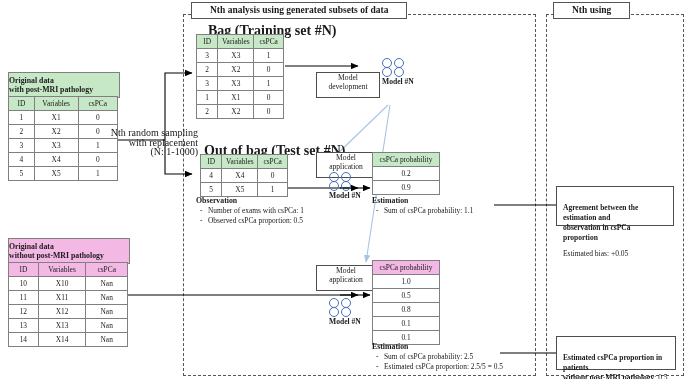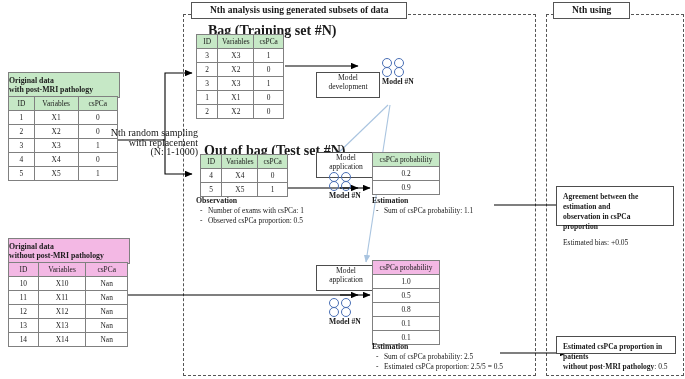--- a/index.html
+++ b/index.html
@@ -45,21 +45,21 @@
   svg.ov{position:absolute;left:0;top:0;width:685px;height:379px;pointer-events:none;}
 
   
   .note{position:absolute;font-size:7.4px;line-height:10px;}
   .note .hd{font-weight:bold;font-size:7.8px;}
   .note ul{margin:0;padding:0;list-style:none;}
   .note li{position:relative;padding-left:12px;white-space:nowrap;}
   .note li:before{content:"-";position:absolute;left:4px;top:0;}
 
   .result{position:absolute;border:1px solid #4d4d4d;background:#fff;
-      font-size:7.5px;line-height:10px;padding:5px 6px;box-sizing:border-box;}
+      font-size:7.5px;line-height:10px;padding:16px 6px;box-sizing:border-box;}
   .result b{font-weight:bold;}
   .result .sub{margin-top:6px;}
 </style>
 </head>
 <body>
 
 <div class="panel" style="left:183px;top:14px;width:351px;height:360px;"></div>
 <div class="panel-title" style="left:191px;top:2px;">Nth analysis using generated subsets of data</div>
 
 <div class="panel" style="left:546px;top:14px;width:136px;height:360px;"></div>

